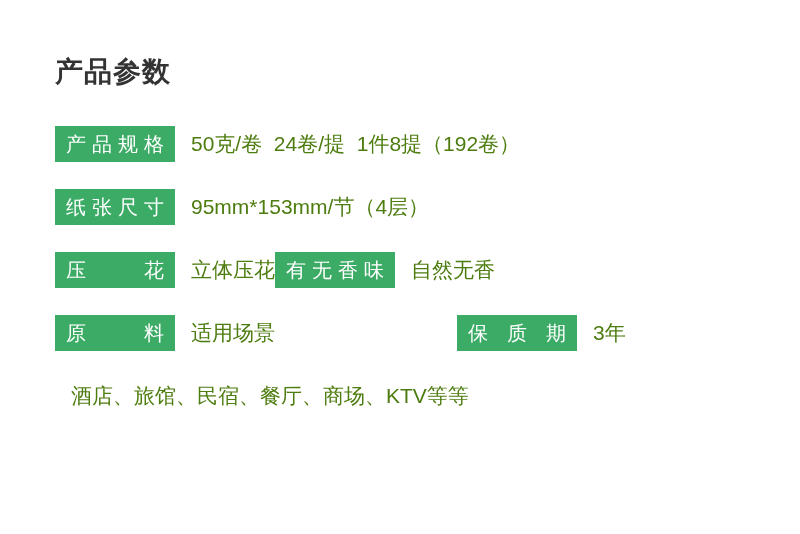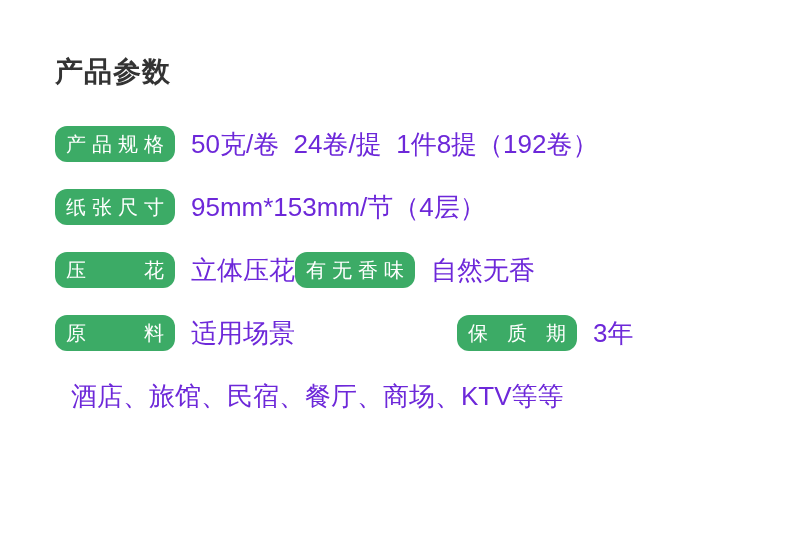--- a/index.html
+++ b/index.html
@@ -39,32 +39,32 @@
     width: 402px;
     flex: 0 0 402px;
   }
   .badge {
     display: inline-block;
     box-sizing: border-box;
     width: 120px;
     height: 36px;
     line-height: 36px;
     padding: 0 11px;
-    border-radius: 12px;
+    border-radius: 0;
     background: var(--accent, #3CAB66);
     color: #ffffff;
     font-size: 20px;
     text-align: justify;
     text-align-last: justify;
     flex: 0 0 120px;
   }
   .value {
     margin-left: 16px;
-    font-size: 26px;
-    color: #6d28d9;
+    font-size: 21px;
+    color: #4d7c0f;
     white-space: pre;
     line-height: 36px;
   }
 </style>
 </head>
 <body>
 
 <div class="page">
 
   <h1 class="title">产品参数</h1>

